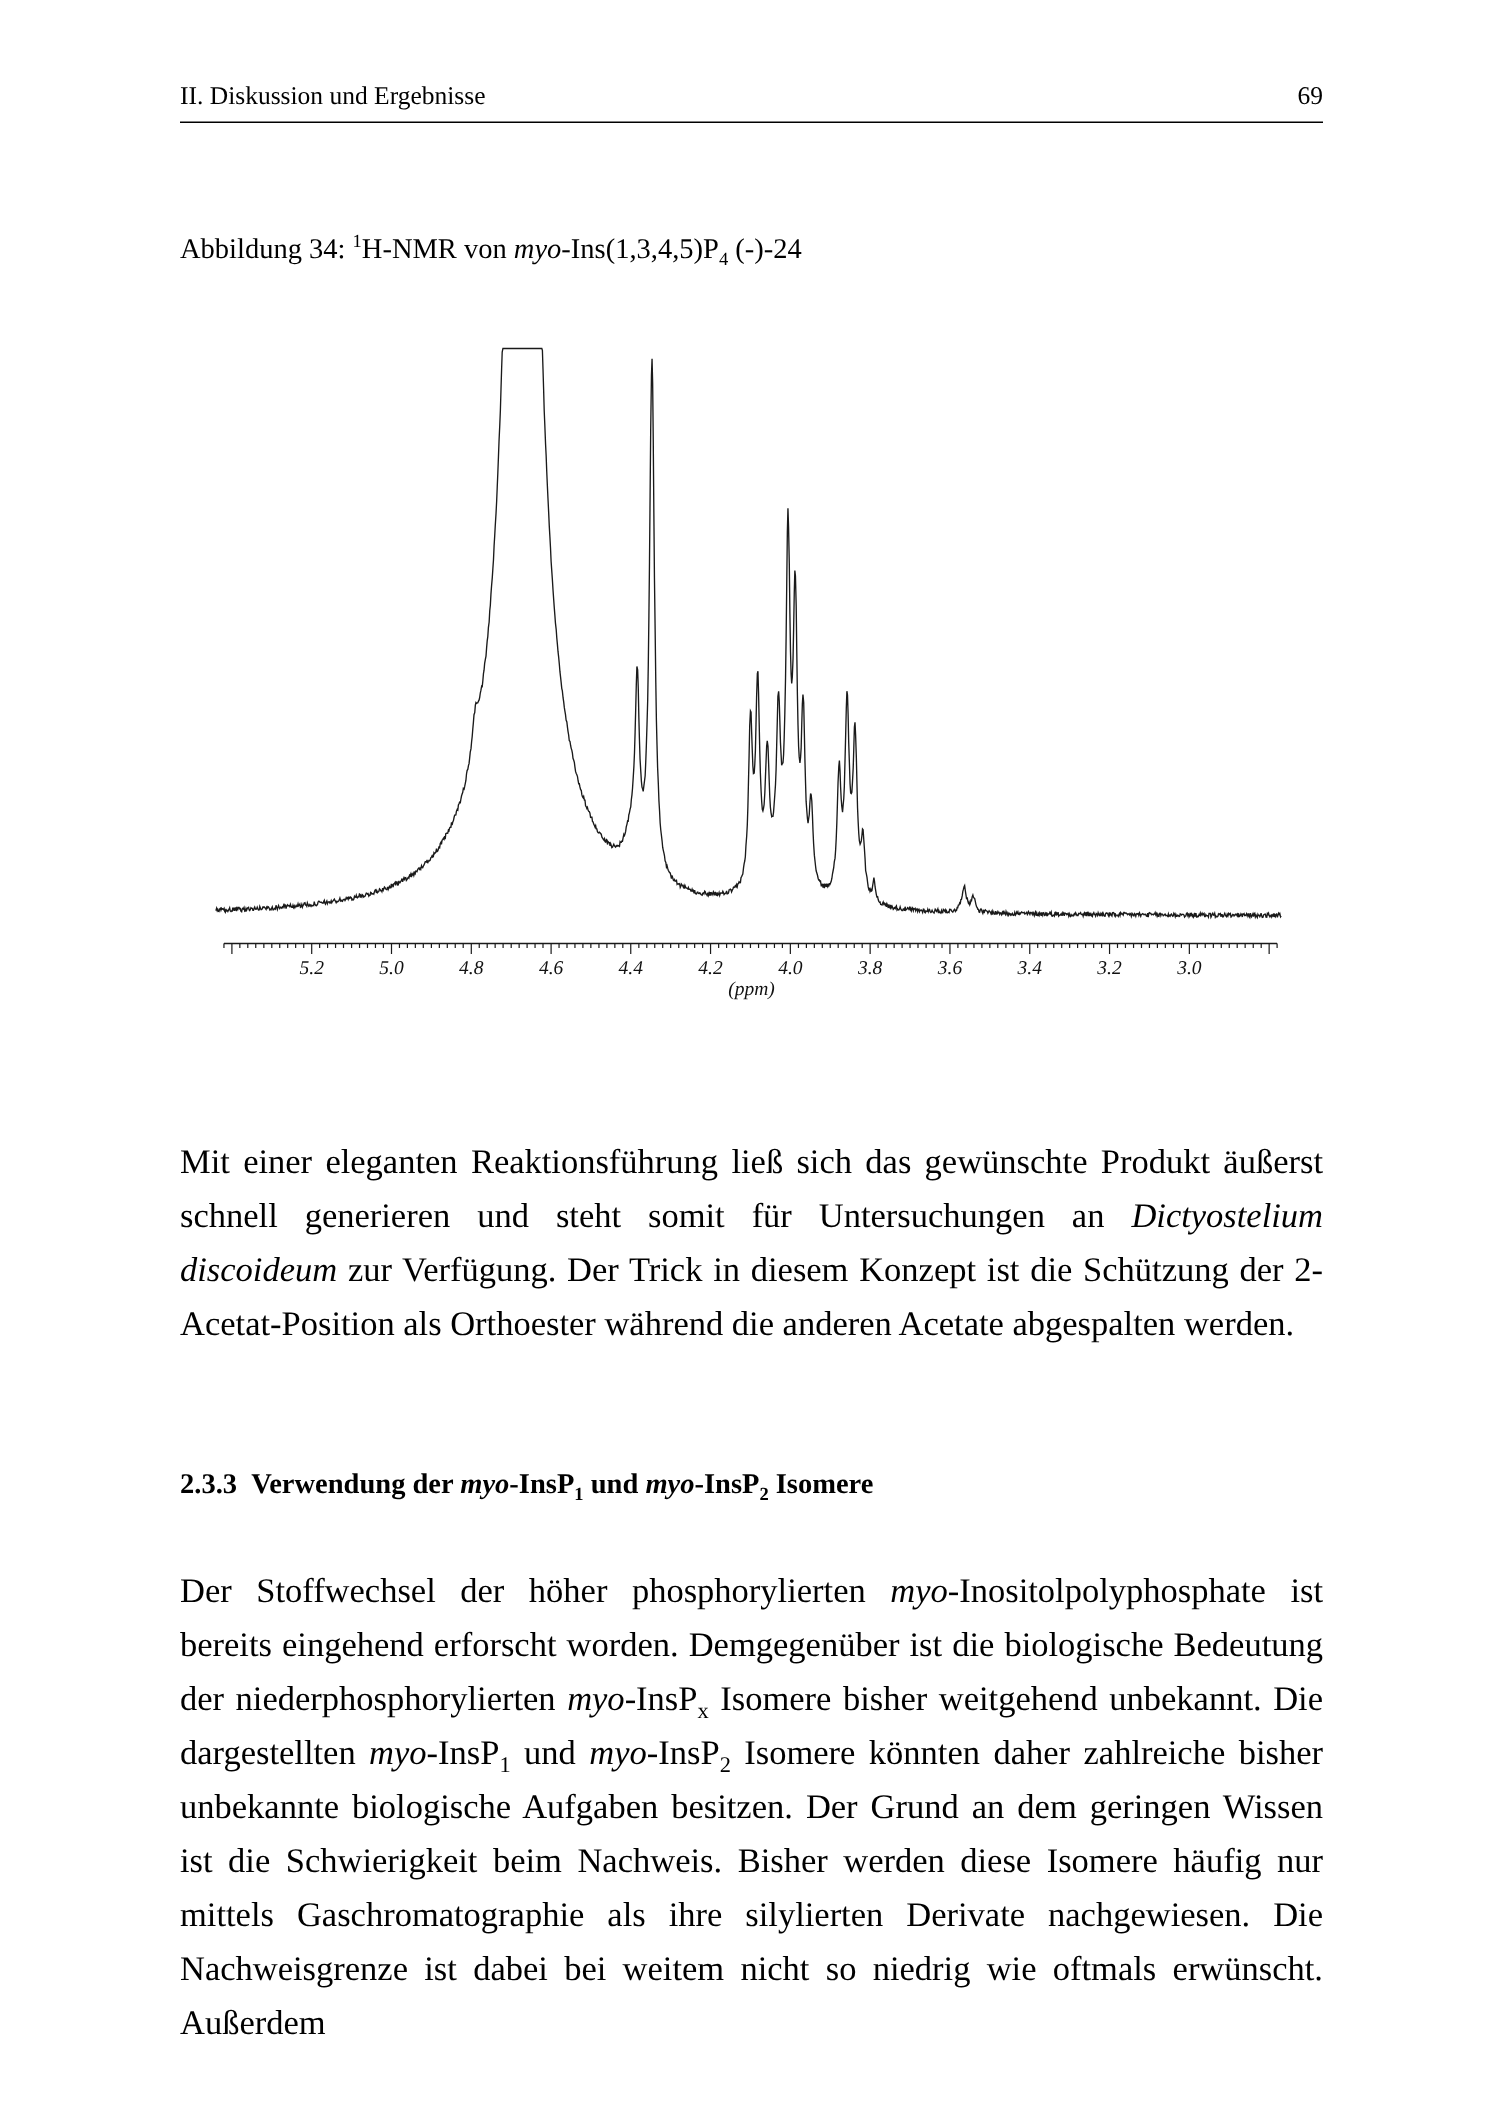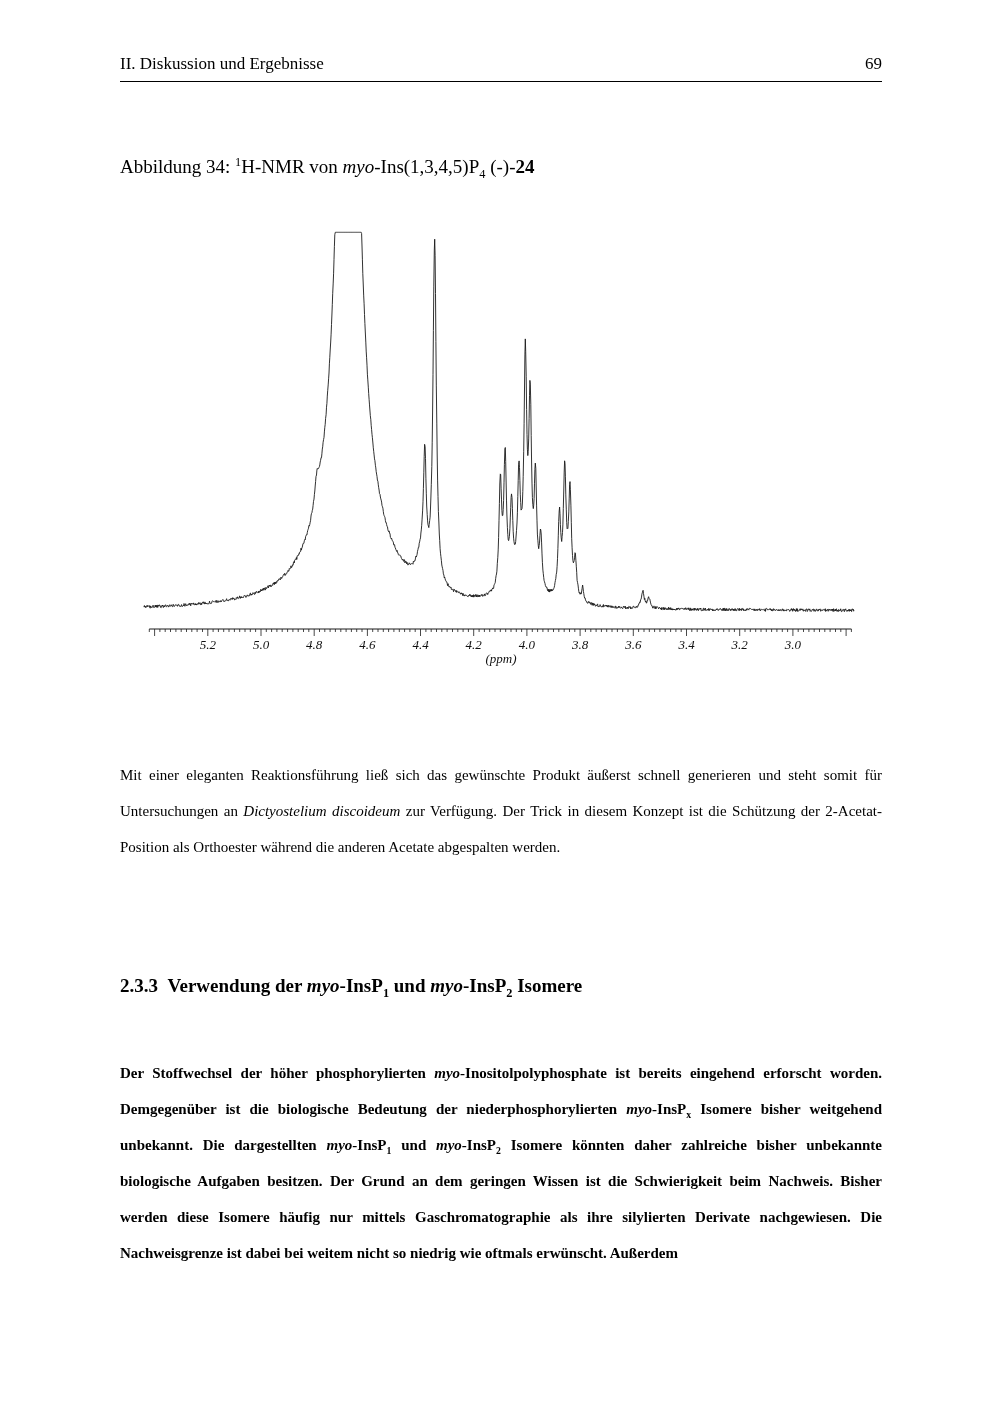--- a/index.html
+++ b/index.html
@@ -11,38 +11,38 @@
   }
   .header{
     display:flex;justify-content:space-between;align-items:flex-end;
     border-bottom:1px solid #000;padding-bottom:7px;
     font-size:17px;
   }
   .caption{margin-top:72px;font-size:19px;line-height:26px;}
   .figure{margin-top:42px;}
   .figure svg{display:block;margin:0 auto;}
   .tick-label{font-family:"Liberation Serif",serif;font-style:italic;font-size:13px;fill:#111;}
-  .body-text{font-size:15px;line-height:36px;text-align:justify;text-justify:inter-word;}
+  .body-text{font-size:23px;line-height:36px;text-align:justify;text-justify:inter-word;}
   .p1{margin-top:90px;}
-  .heading{margin-top:108px;font-size:19px;font-weight:bold;line-height:26px;}
-  .p2{margin-top:56px;font-weight:bold;}
+  .heading{margin-top:76px;font-size:19px;font-weight:bold;line-height:26px;}
+  .p2{margin-top:40px;}
   sup{font-size:0.65em;line-height:0;}
   sub{font-size:0.65em;line-height:0;}
 </style>
 </head>
 <body>
 
 <div class="page">
 
   <div class="header">
     <span>II. Diskussion und Ergebnisse</span>
     <span>69</span>
   </div>
 
-  <div class="caption"><span style="font-weight: normal;">Abbildung 34: </span><sup>1</sup><span>H-NMR von </span><span style="font-style: italic;">myo</span><span>-Ins(1,3,4,5)P</span><sub>4</sub><span> (-)-</span><span style="font-weight: bold;">24</span></div>
+  <div class="caption"><span style="font-weight: normal;">Abbildung 34: </span><sup>1</sup><span>H-NMR von </span><span style="font-style: italic;">myo</span><span>-Ins(1,3,4,5)P</span><sub>4</sub><span> (-)-</span><span style="font-weight: normal;">24</span></div>
 
   <div class="figure">
     <svg id="nmr-svg" width="762" height="445" viewBox="0 0 762 445" xmlns="http://www.w3.org/2000/svg">
         <path d="M23.9 385.1L24.4 383.5L24.8 385.1L25.2 384.2L25.6 385.5L26.0 385.7L26.4 384.0L26.9 383.5L27.3 384.8L27.7 383.5L28.1 384.1L28.5 383.9L28.9 384.4L29.4 383.6L29.8 385.7L30.2 386.2L30.6 383.9L31.0 385.3L31.5 385.0L31.9 385.7L32.3 384.8L32.7 384.1L33.1 383.2L33.5 385.3L34.0 385.7L34.4 385.3L34.8 385.4L35.2 383.1L35.6 385.0L36.1 383.1L36.5 385.3L36.9 383.3L37.3 383.2L37.7 385.5L38.1 383.2L38.6 384.2L39.0 382.9L39.4 382.9L39.8 383.9L40.2 383.7L40.6 385.4L41.1 385.8L41.5 383.9L41.9 383.5L42.3 384.0L42.7 383.0L43.2 385.5L43.6 385.3L44.0 383.6L44.4 384.8L44.8 383.8L45.2 383.1L45.7 382.8L46.1 384.6L46.5 385.1L46.9 384.4L47.3 383.1L47.7 383.5L48.2 383.6L48.6 384.9L49.0 384.9L49.4 383.5L49.8 382.7L50.3 384.1L50.7 384.2L51.1 383.9L51.5 382.8L51.9 383.9L52.3 384.7L52.8 384.6L53.2 382.3L53.6 383.3L54.0 384.4L54.4 384.4L54.8 383.9L55.3 382.7L55.7 382.9L56.1 382.6L56.5 382.9L56.9 383.6L57.4 384.3L57.8 382.8L58.2 383.4L58.6 382.4L59.0 382.7L59.4 383.4L59.9 384.6L60.3 384.1L60.7 384.5L61.1 383.5L61.5 382.6L62.0 384.5L62.4 384.5L62.8 384.0L63.2 383.5L63.6 384.0L64.0 381.5L64.5 382.9L64.9 384.3L65.3 382.9L65.7 381.7L66.1 382.8L66.5 383.7L67.0 382.8L67.4 383.1L67.8 383.4L68.2 382.6L68.6 383.1L69.1 381.4L69.5 382.5L69.9 381.1L70.3 381.6L70.7 383.8L71.1 382.1L71.6 381.2L72.0 381.9L72.4 381.7L72.8 381.8L73.2 382.4L73.6 380.9L74.1 382.3L74.5 382.9L74.9 382.9L75.3 381.5L75.7 383.0L76.2 381.9L76.6 383.1L77.0 382.3L77.4 381.6L77.8 382.4L78.2 382.3L78.7 380.5L79.1 381.9L79.5 381.4L79.9 380.7L80.3 382.8L80.7 382.5L81.2 380.9L81.6 382.7L82.0 381.6L82.4 381.2L82.8 380.0L83.3 379.8L83.7 381.3L84.1 381.3L84.5 382.1L84.9 379.9L85.3 381.0L85.8 382.0L86.2 381.2L86.6 381.9L87.0 381.4L87.4 382.2L87.8 381.5L88.3 381.9L88.7 381.6L89.1 381.7L89.5 379.1L89.9 380.8L90.4 381.5L90.8 381.8L91.2 381.2L91.6 381.2L92.0 379.5L92.4 378.8L92.9 378.9L93.3 379.5L93.7 379.6L94.1 379.4L94.5 379.8L95.0 380.1L95.4 380.2L95.8 379.0L96.2 378.2L96.6 380.1L97.0 380.8L97.5 379.4L97.9 378.6L98.3 380.4L98.7 379.4L99.1 379.3L99.5 379.2L100.0 380.1L100.4 379.7L100.8 378.5L101.2 379.8L101.6 379.0L102.1 378.6L102.5 377.9L102.9 377.4L103.3 378.3L103.7 379.0L104.1 379.8L104.6 378.9L105.0 379.2L105.4 378.9L105.8 378.7L106.2 377.9L106.6 376.7L107.1 378.6L107.5 378.2L107.9 378.8L108.3 378.9L108.7 377.8L109.2 377.6L109.6 377.5L110.0 378.3L110.4 377.6L110.8 376.4L111.2 377.1L111.7 376.5L112.1 377.5L112.5 375.7L112.9 377.1L113.3 376.9L113.7 376.0L114.2 376.4L114.6 377.9L115.0 377.5L115.4 378.0L115.8 377.6L116.3 375.6L116.7 376.3L117.1 376.1L117.5 374.8L117.9 376.4L118.3 376.6L118.8 375.7L119.2 375.9L119.6 374.0L120.0 374.4L120.4 376.4L120.8 374.8L121.3 375.9L121.7 374.6L122.1 375.1L122.5 376.0L122.9 375.6L123.4 375.5L123.8 374.4L124.2 373.4L124.6 373.6L125.0 374.1L125.4 373.8L125.9 375.4L126.3 374.8L126.7 374.8L127.1 372.9L127.5 373.1L128.0 374.1L128.4 374.0L128.8 373.7L129.2 374.1L129.6 372.6L130.0 371.4L130.5 371.1L130.9 373.3L131.3 372.0L131.7 373.1L132.1 372.6L132.5 372.4L133.0 370.6L133.4 371.0L133.8 371.8L134.2 371.7L134.6 372.5L135.1 370.1L135.5 371.5L135.9 370.5L136.3 369.3L136.7 369.7L137.1 370.6L137.6 371.1L138.0 370.7L138.4 369.2L138.8 371.0L139.2 370.0L139.6 368.9L140.1 369.9L140.5 369.4L140.9 367.2L141.3 369.0L141.7 368.0L142.2 368.7L142.6 367.0L143.0 366.9L143.4 366.2L143.8 368.3L144.2 366.0L144.7 366.0L145.1 368.0L145.5 367.9L145.9 365.3L146.3 366.4L146.7 366.5L147.2 365.5L147.6 364.9L148.0 363.7L148.4 365.9L148.8 364.5L149.3 363.1L149.7 364.2L150.1 363.2L150.5 363.1L150.9 365.0L151.3 364.5L151.8 363.4L152.2 362.9L152.6 363.4L153.0 361.5L153.4 362.0L153.9 360.6L154.3 362.7L154.7 360.2L155.1 361.8L155.5 360.2L155.9 361.6L156.4 359.7L156.8 360.4L157.2 358.7L157.6 358.8L158.0 359.1L158.4 357.8L158.9 356.9L159.3 356.6L159.7 357.5L160.1 356.9L160.5 357.6L161.0 355.1L161.4 356.2L161.8 356.5L162.2 355.5L162.6 354.8L163.0 353.8L163.5 352.5L163.9 352.5L164.3 352.7L164.7 351.3L165.1 353.5L165.5 352.3L166.0 351.6L166.4 351.9L166.8 351.5L167.2 349.9L167.6 349.4L168.1 348.4L168.5 349.4L168.9 349.1L169.3 346.5L169.7 347.1L170.1 346.7L170.6 345.9L171.0 343.8L171.4 345.7L171.8 345.4L172.2 344.3L172.6 342.8L173.1 343.2L173.5 340.3L173.9 339.6L174.3 340.9L174.7 338.2L175.2 337.6L175.6 336.9L176.0 337.5L176.4 335.5L176.8 337.4L177.2 333.8L177.7 333.5L178.1 333.5L178.5 333.4L178.9 331.5L179.3 331.9L179.7 330.1L180.2 329.5L180.6 329.5L181.0 326.2L181.4 328.1L181.8 326.2L182.3 325.1L182.7 323.0L183.1 321.4L183.5 321.4L183.9 321.3L184.3 318.8L184.8 317.6L185.2 318.0L185.6 314.7L186.0 313.8L186.4 312.8L186.9 313.0L187.3 310.5L187.7 308.5L188.1 307.4L188.5 306.2L188.9 303.6L189.4 304.1L189.8 302.3L190.2 300.2L190.6 298.3L191.0 294.0L191.4 291.7L191.9 290.8L192.3 288.4L192.7 287.1L193.1 283.4L193.5 279.4L194.0 277.1L194.4 272.5L194.8 269.0L195.2 264.0L195.6 259.6L196.0 254.5L196.5 253.0L196.9 248.1L197.3 246.4L197.7 246.9L198.1 246.6L198.5 246.6L199.0 245.4L199.4 244.6L199.8 242.9L200.2 240.0L200.6 238.3L201.1 235.5L201.5 235.7L201.9 231.8L202.3 227.1L202.7 224.8L203.1 220.3L203.6 217.4L204.0 215.4L204.4 209.9L204.8 205.3L205.2 202.4L205.6 196.4L206.1 192.7L206.5 185.2L206.9 181.5L207.3 174.1L207.7 168.7L208.2 162.9L208.6 156.8L209.0 151.0L209.4 141.8L209.8 135.3L210.2 128.0L210.7 120.0L211.1 112.2L211.5 102.5L211.9 93.0L212.3 82.6L212.7 71.7L213.2 61.1L213.6 51.2L214.0 37.5L214.4 24.3L214.8 12.7L215.3 10.3L215.7 10.3L216.1 10.3L216.5 10.3L216.9 10.3L217.3 10.3L217.8 10.3L218.2 10.3L218.6 10.3L219.0 10.3L219.4 10.3L219.9 10.3L220.3 10.3L220.7 10.3L221.1 10.3L221.5 10.3L221.9 10.3L222.4 10.3L222.8 10.3L223.2 10.3L223.6 10.3L224.0 10.3L224.4 10.3L224.9 10.3L225.3 10.3L225.7 10.3L226.1 10.3L226.5 10.3L227.0 10.3L227.4 10.3L227.8 10.3L228.2 10.3L228.6 10.3L229.0 10.3L229.5 10.3L229.9 10.3L230.3 10.3L230.7 10.3L231.1 10.3L231.5 10.3L232.0 10.3L232.4 10.3L232.8 10.3L233.2 10.3L233.6 10.3L234.1 10.3L234.5 10.3L234.9 10.3L235.3 10.3L235.7 10.3L236.1 10.3L236.6 10.3L237.0 10.3L237.4 10.3L237.8 10.3L238.2 10.3L238.6 10.3L239.1 10.3L239.5 10.3L239.9 10.3L240.3 10.3L240.7 10.3L241.2 10.3L241.6 11.5L242.0 24.0L242.4 37.2L242.8 51.7L243.2 61.0L243.7 73.9L244.1 81.8L244.5 92.5L244.9 101.5L245.3 110.0L245.8 120.1L246.2 129.1L246.6 135.8L247.0 143.2L247.4 152.2L247.8 157.9L248.3 165.2L248.7 171.7L249.1 177.3L249.5 182.9L249.9 188.0L250.3 193.4L250.8 197.7L251.2 203.3L251.6 207.6L252.0 212.3L252.4 215.7L252.9 221.0L253.3 225.8L253.7 229.3L254.1 232.9L254.5 236.9L254.9 238.6L255.4 243.3L255.8 245.9L256.2 249.6L256.6 252.1L257.0 254.4L257.4 258.0L257.9 259.3L258.3 262.8L258.7 265.7L259.1 268.0L259.5 271.7L260.0 272.3L260.4 275.0L260.8 276.9L261.2 278.1L261.6 280.1L262.0 283.5L262.5 284.8L262.9 286.2L263.3 289.4L263.7 292.3L264.1 293.5L264.5 294.3L265.0 295.7L265.4 298.5L265.8 300.5L266.2 300.5L266.6 302.5L267.1 304.6L267.5 304.8L267.9 307.8L268.3 309.1L268.7 309.7L269.1 308.9L269.6 311.4L270.0 311.4L270.4 315.3L270.8 315.7L271.2 316.9L271.6 316.2L272.1 318.2L272.5 318.9L272.9 319.2L273.3 320.1L273.7 322.9L274.2 322.7L274.6 322.7L275.0 325.7L275.4 325.9L275.8 327.4L276.2 328.2L276.7 329.4L277.1 328.4L277.5 330.6L277.9 330.6L278.3 332.4L278.8 333.1L279.2 333.3L279.6 332.8L280.0 333.1L280.4 333.8L280.8 334.0L281.3 336.1L281.7 336.7L282.1 337.5L282.5 338.0L282.9 337.1L283.3 339.0L283.8 339.4L284.2 337.6L284.6 337.9L285.0 341.0L285.4 339.1L285.9 339.7L286.3 339.7L286.7 341.9L287.1 340.4L287.5 341.7L287.9 343.1L288.4 342.7L288.8 341.7L289.2 340.8L289.6 341.8L290.0 342.3L290.4 342.7L290.9 341.7L291.3 342.1L291.7 341.6L292.1 342.0L292.5 341.7L293.0 342.2L293.4 339.1L293.8 339.6L294.2 339.6L294.6 338.7L295.0 338.8L295.5 336.1L295.9 334.2L296.3 335.0L296.7 333.8L297.1 332.3L297.5 329.3L298.0 327.4L298.4 325.3L298.8 325.4L299.2 321.3L299.6 319.9L300.1 317.3L300.5 315.9L300.9 311.0L301.3 307.9L301.7 303.3L302.1 297.1L302.6 288.9L303.0 279.7L303.4 266.4L303.8 250.8L304.2 234.5L304.6 222.3L305.1 224.6L305.5 236.5L305.9 256.2L306.3 271.2L306.7 284.0L307.2 292.4L307.6 298.9L308.0 302.8L308.4 303.9L308.8 305.6L309.2 302.3L309.7 298.4L310.1 295.2L310.5 286.0L310.9 275.0L311.3 262.3L311.8 244.6L312.2 220.8L312.6 189.0L313.0 152.7L313.4 108.4L313.8 64.1L314.3 28.1L314.7 17.2L315.1 33.3L315.5 71.4L315.9 119.7L316.3 163.1L316.8 201.1L317.2 233.0L317.6 258.1L318.0 274.4L318.4 289.5L318.9 301.0L319.3 312.0L319.7 318.5L320.1 326.7L320.5 331.2L320.9 334.5L321.4 338.7L321.8 343.0L322.2 344.9L322.6 346.6L323.0 348.5L323.4 351.9L323.9 353.0L324.3 356.0L324.7 355.1L325.1 356.8L325.5 358.2L326.0 359.1L326.4 359.8L326.8 359.9L327.2 361.6L327.6 363.7L328.0 361.6L328.5 363.3L328.9 364.8L329.3 365.1L329.7 364.4L330.1 365.3L330.5 365.5L331.0 365.0L331.4 367.6L331.8 367.2L332.2 367.1L332.6 367.5L333.1 367.1L333.5 369.7L333.9 368.9L334.3 367.4L334.7 368.0L335.1 368.4L335.6 369.5L336.0 368.4L336.4 370.4L336.8 368.7L337.2 369.7L337.7 370.0L338.1 370.3L338.5 370.6L338.9 369.6L339.3 370.8L339.7 370.8L340.2 370.9L340.6 372.1L341.0 372.1L341.4 370.8L341.8 372.0L342.2 371.6L342.7 373.6L343.1 371.4L343.5 373.5L343.9 373.9L344.3 374.0L344.8 372.9L345.2 372.7L345.6 373.5L346.0 373.7L346.4 373.2L346.8 373.4L347.3 374.4L347.7 374.6L348.1 374.8L348.5 373.5L348.9 373.3L349.3 373.9L349.8 372.1L350.2 372.6L350.6 374.1L351.0 374.1L351.4 374.9L351.9 373.1L352.3 374.8L352.7 373.4L353.1 375.1L353.5 372.7L353.9 375.1L354.4 373.2L354.8 373.5L355.2 374.4L355.6 372.5L356.0 373.3L356.4 374.9L356.9 372.6L357.3 374.6L357.7 374.8L358.1 372.9L358.5 374.8L359.0 374.2L359.4 373.0L359.8 374.9L360.2 373.7L360.6 373.2L361.0 373.4L361.5 373.5L361.9 372.2L362.3 373.0L362.7 374.4L363.1 373.9L363.5 373.6L364.0 373.3L364.4 371.9L364.8 373.9L365.2 373.8L365.6 373.4L366.1 371.2L366.5 371.1L366.9 370.8L367.3 371.1L367.7 372.6L368.1 371.6L368.6 370.7L369.0 369.4L369.4 369.6L369.8 369.3L370.2 368.4L370.7 369.2L371.1 367.8L371.5 369.1L371.9 367.2L372.3 367.0L372.7 365.9L373.2 366.5L373.6 366.4L374.0 363.1L374.4 362.4L374.8 361.5L375.2 360.7L375.7 356.4L376.1 353.7L376.5 352.0L376.9 349.2L377.3 341.7L377.8 335.3L378.2 327.9L378.6 315.6L379.0 298.5L379.4 281.6L379.8 262.0L380.3 251.9L380.7 252.7L381.1 266.2L381.5 277.9L381.9 288.5L382.3 293.7L382.8 293.4L383.2 287.5L383.6 278.4L384.0 260.8L384.4 242.7L384.9 227.0L385.3 225.5L385.7 239.6L386.1 259.0L386.5 278.1L386.9 293.0L387.4 305.3L387.8 312.5L388.2 317.5L388.6 318.6L389.0 316.9L389.4 314.4L389.9 306.4L390.3 295.9L390.7 285.7L391.1 275.4L391.5 271.9L392.0 275.6L392.4 286.6L392.8 298.5L393.2 309.3L393.6 316.2L394.0 319.7L394.5 322.5L394.9 322.2L395.3 322.2L395.7 319.4L396.1 314.0L396.5 308.5L397.0 301.0L397.4 290.8L397.8 274.5L398.2 258.7L398.6 242.2L399.1 238.9L399.5 245.4L399.9 258.7L400.3 272.8L400.7 280.6L401.1 288.1L401.6 287.0L402.0 286.5L402.4 281.0L402.8 269.5L403.2 254.3L403.7 229.7L404.1 201.3L404.5 167.0L404.9 132.9L405.3 116.9L405.7 129.2L406.2 154.2L406.6 187.4L407.0 212.5L407.4 227.2L407.8 233.6L408.2 229.4L408.7 216.9L409.1 196.6L409.5 173.7L409.9 158.4L410.3 162.1L410.8 182.2L411.2 213.4L411.6 241.0L412.0 261.1L412.4 275.5L412.8 282.6L413.3 286.6L413.7 283.2L414.1 276.6L414.5 261.2L414.9 247.3L415.3 241.1L415.8 246.4L416.2 265.0L416.6 283.9L417.0 298.8L417.4 312.1L417.9 318.8L418.3 323.8L418.7 326.7L419.1 323.7L419.5 321.2L419.9 313.7L420.4 307.0L420.8 308.0L421.2 312.0L421.6 320.9L422.0 331.9L422.4 340.3L422.9 348.1L423.3 351.7L423.7 355.3L424.1 358.5L424.5 359.8L425.0 361.5L425.4 363.5L425.8 364.7L426.2 364.6L426.6 365.6L427.0 365.4L427.5 368.6L427.9 368.6L428.3 367.2L428.7 369.7L429.1 367.3L429.6 370.1L430.0 367.5L430.4 367.7L430.8 369.3L431.2 367.1L431.6 369.0L432.1 367.8L432.5 368.6L432.9 367.3L433.3 367.6L433.7 366.6L434.1 365.7L434.6 363.5L435.0 360.5L435.4 358.5L435.8 356.5L436.2 352.6L436.7 350.1L437.1 344.4L437.5 336.7L437.9 326.4L438.3 313.2L438.7 299.5L439.2 289.0L439.6 285.0L440.0 291.7L440.4 302.7L440.8 310.7L441.2 315.7L441.7 319.5L442.1 314.6L442.5 310.5L442.9 302.1L443.3 286.6L443.8 267.0L444.2 250.1L444.6 238.8L445.0 241.4L445.4 254.2L445.8 272.9L446.3 287.8L446.7 300.4L447.1 306.6L447.5 307.0L447.9 306.2L448.3 299.7L448.8 289.9L449.2 276.9L449.6 262.7L450.0 259.6L450.4 267.8L450.9 283.2L451.3 300.3L451.7 316.7L452.1 325.8L452.5 333.5L452.9 338.5L453.4 340.8L453.8 339.8L454.2 338.6L454.6 335.2L455.0 330.7L455.4 331.2L455.9 338.5L456.3 344.2L456.7 350.3L457.1 358.4L457.5 360.3L458.0 362.9L458.4 366.2L458.8 369.3L459.2 371.0L459.6 370.5L460.0 372.2L460.5 370.8L460.9 372.1L461.3 371.8L461.7 368.9L462.1 366.4L462.6 363.0L463.0 365.5L463.4 369.3L463.8 371.7L464.2 374.2L464.6 376.0L465.1 375.9L465.5 377.9L465.9 378.9L466.3 379.5L466.7 379.3L467.1 381.0L467.6 381.1L468.0 381.3L468.4 380.2L468.8 379.3L469.2 380.8L469.7 380.2L470.1 381.4L470.5 380.8L470.9 382.5L471.3 380.5L471.7 381.5L472.2 383.3L472.6 380.9L473.0 382.7L473.4 383.4L473.8 381.2L474.2 383.1L474.7 382.1L475.1 383.0L475.5 384.3L475.9 383.8L476.3 383.1L476.8 383.7L477.2 382.5L477.6 381.9L478.0 384.6L478.4 384.0L478.8 384.7L479.3 384.6L479.7 383.9L480.1 382.6L480.5 383.9L480.9 384.5L481.3 385.0L481.8 385.0L482.2 383.9L482.6 383.9L483.0 385.2L483.4 382.5L483.9 384.7L484.3 384.2L484.7 384.0L485.1 383.1L485.5 383.4L485.9 384.2L486.4 383.1L486.8 384.4L487.2 383.4L487.6 385.1L488.0 383.7L488.4 383.2L488.9 385.2L489.3 383.9L489.7 384.0L490.1 383.6L490.5 385.3L491.0 384.2L491.4 383.9L491.8 385.7L492.2 384.4L492.6 384.1L493.0 385.8L493.5 384.8L493.9 384.8L494.3 384.7L494.7 385.3L495.1 386.3L495.6 384.1L496.0 384.2L496.4 386.1L496.8 386.5L497.2 385.3L497.6 385.7L498.1 385.6L498.5 384.2L498.9 385.8L499.3 384.7L499.7 384.3L500.1 385.8L500.6 386.3L501.0 385.9L501.4 384.9L501.8 385.8L502.2 386.2L502.7 386.7L503.1 385.5L503.5 384.1L503.9 384.5L504.3 385.6L504.7 385.2L505.2 384.0L505.6 386.8L506.0 385.3L506.4 386.3L506.8 386.2L507.2 386.7L507.7 385.0L508.1 386.5L508.5 386.4L508.9 384.3L509.3 384.7L509.8 385.4L510.2 384.6L510.6 386.8L511.0 385.3L511.4 386.4L511.8 386.5L512.3 386.0L512.7 386.3L513.1 384.2L513.5 384.3L513.9 384.3L514.3 385.2L514.8 385.7L515.2 386.1L515.6 385.3L516.0 384.6L516.4 384.2L516.9 385.6L517.3 384.9L517.7 385.0L518.1 383.0L518.5 383.1L518.9 381.4L519.4 381.3L519.8 379.9L520.2 380.3L520.6 377.7L521.0 377.5L521.5 375.1L521.9 372.2L522.3 370.8L522.7 369.1L523.1 368.3L523.5 371.5L524.0 374.8L524.4 377.5L524.8 376.3L525.2 378.8L525.6 380.1L526.0 379.3L526.5 381.2L526.9 380.2L527.3 378.1L527.7 378.4L528.1 376.0L528.6 374.7L529.0 376.2L529.4 376.7L529.8 377.1L530.2 378.9L530.6 380.9L531.1 382.6L531.5 383.1L531.9 384.2L532.3 384.2L532.7 386.0L533.1 386.2L533.6 384.4L534.0 383.9L534.4 384.5L534.8 386.0L535.2 386.9L535.7 384.5L536.1 386.7L536.5 385.1L536.9 384.6L537.3 385.1L537.7 385.2L538.2 385.6L538.6 386.8L539.0 386.0L539.4 385.2L539.8 385.8L540.2 386.0L540.7 387.2L541.1 386.0L541.5 387.8L541.9 385.3L542.3 386.3L542.8 387.5L543.2 387.2L543.6 385.4L544.0 387.8L544.4 385.8L544.8 387.6L545.3 385.7L545.7 386.5L546.1 386.3L546.5 387.6L546.9 386.7L547.3 386.5L547.8 387.9L548.2 387.2L548.6 385.2L549.0 387.6L549.4 385.9L549.9 387.0L550.3 387.7L550.7 385.6L551.1 386.8L551.5 387.9L551.9 386.6L552.4 388.1L552.8 386.8L553.2 387.0L553.6 388.0L554.0 387.4L554.5 388.0L554.9 387.0L555.3 387.9L555.7 388.3L556.1 388.0L556.5 386.3L557.0 388.0L557.4 387.3L557.8 386.0L558.2 386.8L558.6 385.9L559.0 387.5L559.5 387.7L559.9 386.6L560.3 387.2L560.7 386.5L561.1 386.0L561.6 386.4L562.0 386.5L562.4 386.5L562.8 386.2L563.2 387.3L563.6 387.1L564.1 386.7L564.5 386.2L564.9 387.7L565.3 387.0L565.7 385.7L566.1 386.6L566.6 387.6L567.0 386.3L567.4 386.3L567.8 386.7L568.2 387.6L568.7 385.8L569.1 387.6L569.5 388.5L569.9 386.6L570.3 385.9L570.7 388.5L571.2 386.7L571.6 388.3L572.0 388.4L572.4 387.1L572.8 388.1L573.2 386.4L573.7 387.2L574.1 388.5L574.5 386.2L574.9 388.0L575.3 386.7L575.8 386.5L576.2 388.4L576.6 388.2L577.0 386.9L577.4 387.8L577.8 386.2L578.3 388.7L578.7 387.3L579.1 387.3L579.5 387.2L579.9 386.3L580.3 387.2L580.8 386.0L581.2 388.7L581.6 388.8L582.0 388.2L582.4 388.0L582.9 388.7L583.3 386.3L583.7 386.1L584.1 388.4L584.5 386.8L584.9 387.5L585.4 386.1L585.8 388.7L586.2 388.2L586.6 388.2L587.0 387.5L587.5 387.9L587.9 387.1L588.3 388.5L588.7 386.3L589.1 386.8L589.5 388.5L590.0 386.7L590.4 386.9L590.8 387.0L591.2 387.8L591.6 387.4L592.0 386.9L592.5 388.8L592.9 387.3L593.3 388.6L593.7 389.0L594.1 387.7L594.6 388.5L595.0 388.1L595.4 388.6L595.8 387.8L596.2 387.1L596.6 387.9L597.1 386.5L597.5 387.4L597.9 388.3L598.3 388.2L598.7 388.3L599.1 387.0L599.6 387.2L600.0 386.9L600.4 386.4L600.8 387.6L601.2 387.7L601.7 387.5L602.1 388.8L602.5 387.1L602.9 386.5L603.3 388.4L603.7 386.2L604.2 388.7L604.6 386.3L605.0 386.2L605.4 388.8L605.8 387.2L606.2 388.7L606.7 386.4L607.1 388.1L607.5 388.5L607.9 387.5L608.3 388.7L608.8 387.1L609.2 386.4L609.6 387.5L610.0 387.8L610.4 388.7L610.8 387.0L611.3 387.5L611.7 388.3L612.1 386.5L612.5 387.6L612.9 388.2L613.4 387.1L613.8 388.8L614.2 387.3L614.6 386.8L615.0 388.9L615.4 386.7L615.9 387.9L616.3 388.7L616.7 388.8L617.1 387.1L617.5 386.6L617.9 386.9L618.4 386.8L618.8 388.2L619.2 388.9L619.6 386.3L620.0 388.0L620.5 387.1L620.9 388.1L621.3 388.7L621.7 386.5L622.1 386.3L622.5 386.5L623.0 388.1L623.4 386.8L623.8 388.8L624.2 388.0L624.6 388.1L625.0 388.1L625.5 388.9L625.9 387.8L626.3 387.0L626.7 388.3L627.1 386.4L627.6 387.3L628.0 387.0L628.4 387.6L628.8 388.1L629.2 386.3L629.6 386.3L630.1 386.9L630.5 386.6L630.9 386.7L631.3 387.2L631.7 387.7L632.1 387.2L632.6 387.4L633.0 387.9L633.4 387.0L633.8 387.4L634.2 388.9L634.7 386.9L635.1 387.4L635.5 388.5L635.9 388.6L636.3 387.1L636.7 387.5L637.2 388.8L637.6 387.3L638.0 387.1L638.4 387.4L638.8 387.1L639.2 388.3L639.7 386.6L640.1 387.8L640.5 388.8L640.9 387.6L641.3 387.6L641.8 387.1L642.2 387.3L642.6 387.8L643.0 387.7L643.4 387.4L643.8 387.8L644.3 388.7L644.7 388.8L645.1 386.8L645.5 389.4L645.9 386.7L646.4 386.4L646.8 386.9L647.2 386.9L647.6 387.8L648.0 387.5L648.4 387.6L648.9 387.9L649.3 387.3L649.7 387.3L650.1 386.4L650.5 387.9L650.9 387.0L651.4 388.8L651.8 387.5L652.2 388.8L652.6 388.9L653.0 386.9L653.5 386.8L653.9 388.5L654.3 387.4L654.7 387.3L655.1 387.8L655.5 388.5L656.0 388.2L656.4 387.5L656.8 387.4L657.2 388.4L657.6 388.3L658.0 388.4L658.5 388.9L658.9 387.3L659.3 388.7L659.7 388.2L660.1 388.8L660.6 387.6L661.0 387.3L661.4 388.3L661.8 388.8L662.2 388.5L662.6 386.8L663.1 387.5L663.5 389.1L663.9 387.6L664.3 388.8L664.7 388.8L665.1 388.1L665.6 388.3L666.0 389.0L666.4 388.9L666.8 387.3L667.2 387.6L667.7 388.0L668.1 387.5L668.5 387.6L668.9 387.6L669.3 388.1L669.7 389.4L670.2 388.7L670.6 388.5L671.0 386.9L671.4 386.6L671.8 388.2L672.2 386.9L672.7 389.3L673.1 388.5L673.5 386.6L673.9 388.1L674.3 387.2L674.8 388.7L675.2 387.9L675.6 389.5L676.0 388.9L676.4 386.6L676.8 389.1L677.3 386.7L677.7 389.4L678.1 389.4L678.5 388.8L678.9 389.0L679.4 387.7L679.8 388.1L680.2 386.7L680.6 388.3L681.0 387.6L681.4 386.8L681.9 388.0L682.3 387.3L682.7 386.9L683.1 389.1L683.5 389.1L683.9 387.7L684.4 388.5L684.8 388.5L685.2 388.4L685.6 389.4L686.0 387.0L686.5 387.0L686.9 387.0L687.3 389.5L687.7 388.7L688.1 387.4L688.5 386.8L689.0 388.1L689.4 388.0L689.8 386.9L690.2 389.4L690.6 388.6L691.0 389.2L691.5 389.2L691.9 388.9L692.3 387.3L692.7 387.8L693.1 387.2L693.6 387.0L694.0 389.3L694.4 387.7L694.8 387.7L695.2 389.3L695.6 389.2L696.1 387.8L696.5 386.9L696.9 387.9L697.3 388.8L697.7 389.2L698.1 387.6L698.6 388.7L699.0 387.1L699.4 387.8L699.8 387.1L700.2 386.9L700.7 389.3L701.1 389.0L701.5 388.3L701.9 387.6L702.3 387.8L702.7 388.6L703.2 388.0L703.6 387.5L704.0 387.9L704.4 387.6L704.8 388.5L705.3 386.7L705.7 389.5L706.1 388.0L706.5 388.8L706.9 388.4L707.3 387.2L707.8 387.9L708.2 389.3L708.6 387.4L709.0 387.6L709.4 387.1L709.8 388.4L710.3 388.1L710.7 388.4L711.1 387.0L711.5 387.6L711.9 388.8L712.4 387.0L712.8 388.9L713.2 389.6L713.6 386.7L714.0 388.3L714.4 389.2L714.9 388.0L715.3 387.1L715.7 389.0L716.1 387.2L716.5 386.8L716.9 389.3L717.4 388.1L717.8 389.0L718.2 389.7L718.6 387.5L719.0 388.3L719.5 388.2L719.9 389.1L720.3 388.4L720.7 386.8L721.1 388.4L721.5 389.6L722.0 389.5L722.4 387.9L722.8 387.8L723.2 387.4L723.6 387.4L724.0 389.4L724.5 389.5L724.9 387.0L725.3 387.6L725.7 386.8L726.1 388.4L726.6 389.3L727.0 388.6L727.4 388.1L727.8 389.3L728.2 388.1L728.6 388.6L729.1 387.0L729.5 389.3L729.9 387.9L730.3 389.0L730.7 387.8L731.1 387.4L731.6 389.6L732.0 388.1L732.4 386.8L732.8 387.6L733.2 387.0L733.7 389.2L734.1 388.6" fill="none" stroke="#1a1a1a" stroke-width="0.9"></path>
         <line x1="29.256544502617885" y1="407" x2="731.4136125654451" y2="407" stroke="#1a1a1a" stroke-width="1"></line>
         <line x1="29.3" y1="407" x2="29.3" y2="410" stroke="#1a1a1a" stroke-width="0.8"></line>
         <line x1="34.6" y1="407" x2="34.6" y2="414" stroke="#1a1a1a" stroke-width="0.8"></line>
         <line x1="39.9" y1="407" x2="39.9" y2="410" stroke="#1a1a1a" stroke-width="0.8"></line>
         <line x1="45.2" y1="407" x2="45.2" y2="410" stroke="#1a1a1a" stroke-width="0.8"></line>
         <line x1="50.5" y1="407" x2="50.5" y2="410" stroke="#1a1a1a" stroke-width="0.8"></line>

